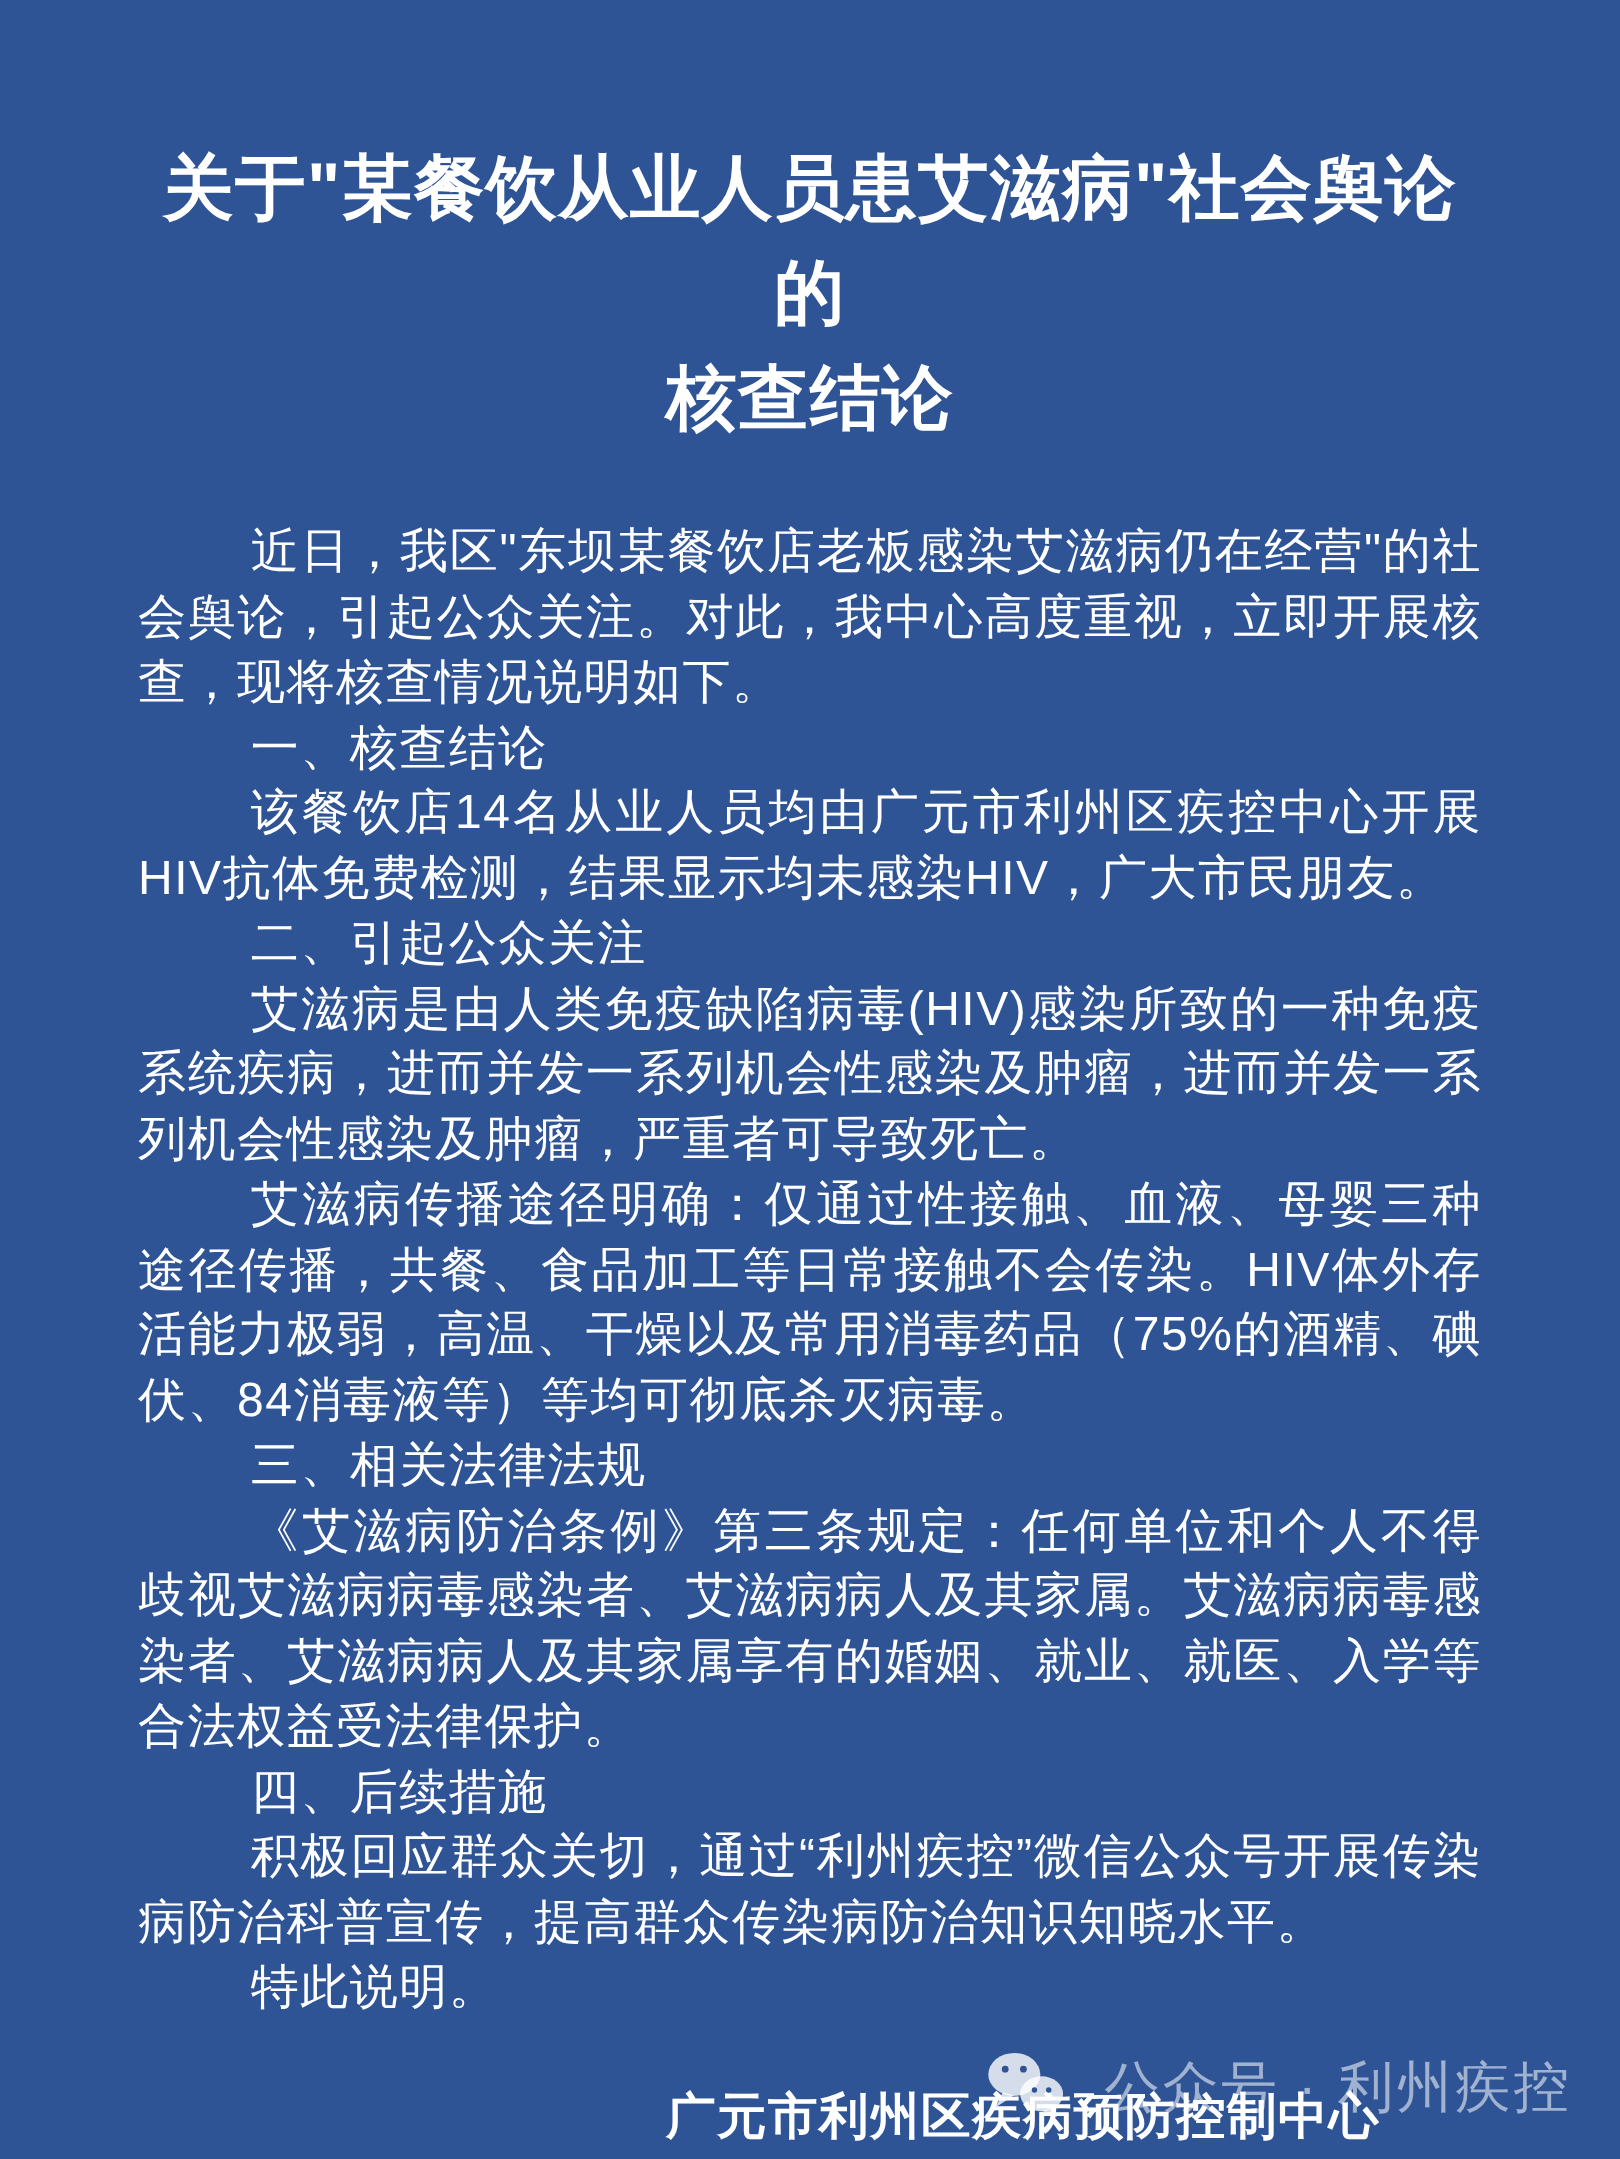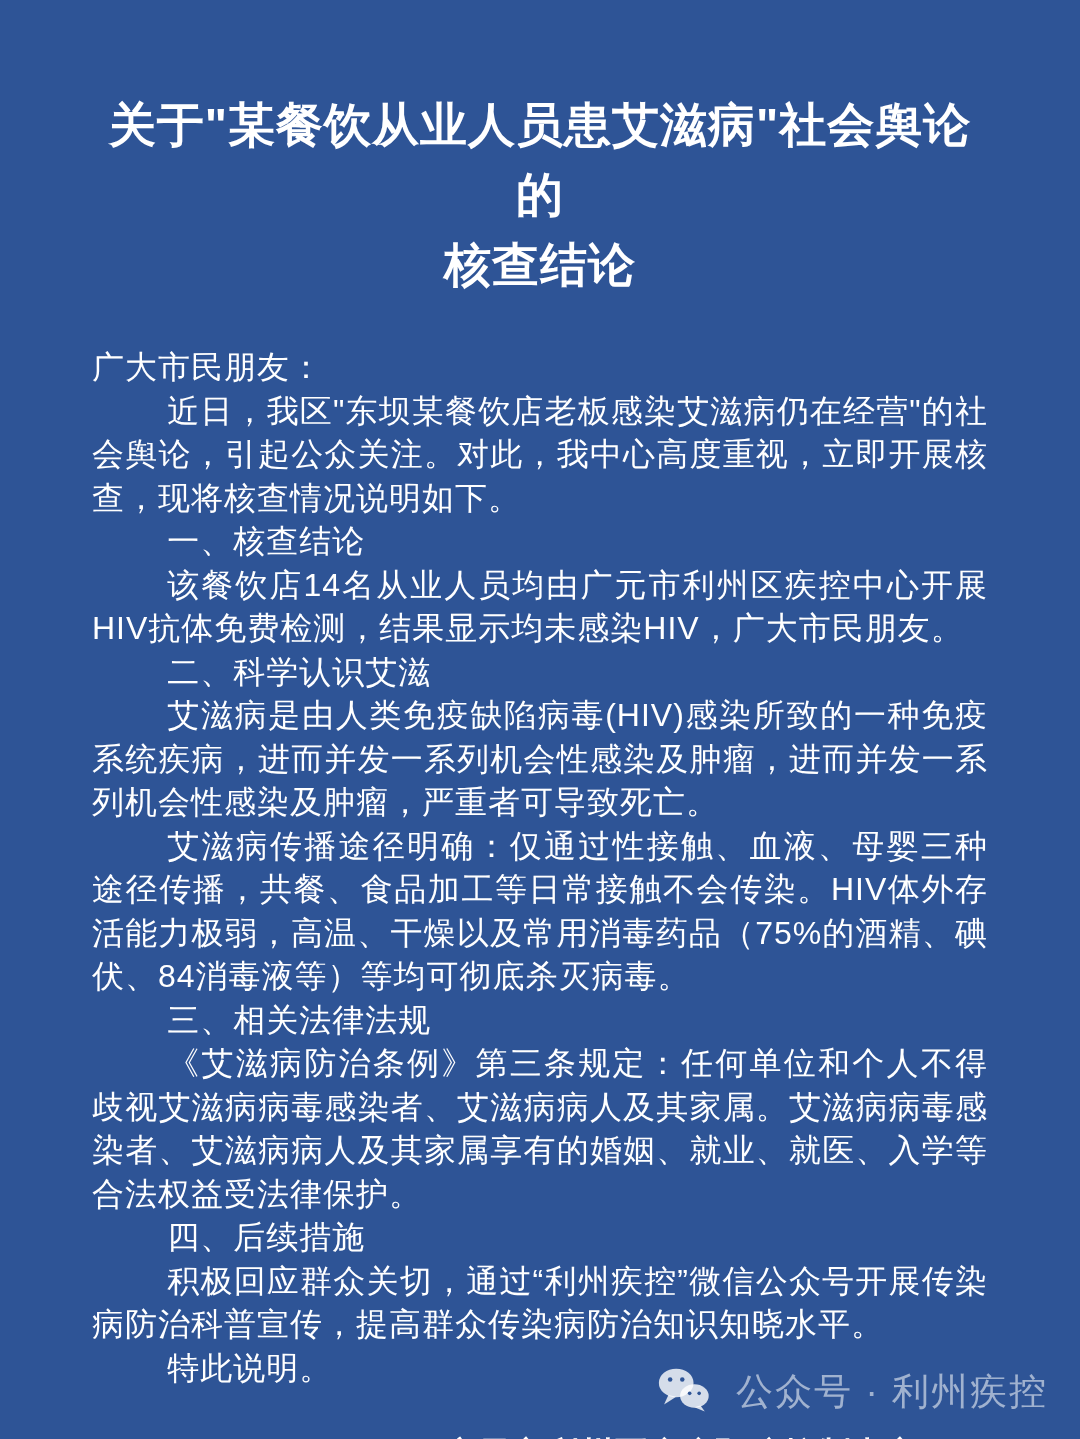--- a/index.html
+++ b/index.html
@@ -79,25 +79,24 @@
 <body>
 
 <div class="page">
 
   <h1 class="title">
     <span class="title-line">关于"某餐饮从业人员患艾滋病"社会舆论的</span>
     <span class="title-line">核查结论</span>
   </h1>
 
   <div class="content">
-    <p class="greeting">广大市民朋友：</p>
     <p class="para">近日，我区"东坝某餐饮店老板感染艾滋病仍在经营"的社会舆论，引起公众关注。对此，我中心高度重视，立即开展核查，现将核查情况说明如下。</p>
     <p class="para heading">一、核查结论</p>
     <p class="para">该餐饮店14名从业人员均由广元市利州区疾控中心开展HIV抗体免费检测，结果显示均未感染HIV，广大市民朋友。</p>
-    <p class="para heading">二、科学认识艾滋</p>
+    <p class="para heading">二、引起公众关注</p>
     <p class="para">艾滋病是由人类免疫缺陷病毒(HIV)感染所致的一种免疫系统疾病，进而并发一系列机会性感染及肿瘤，进而并发一系列机会性感染及肿瘤，严重者可导致死亡。</p>
     <p class="para">艾滋病传播途径明确：仅通过性接触、血液、母婴三种途径传播，共餐、食品加工等日常接触不会传染。HIV体外存活能力极弱，高温、干燥以及常用消毒药品（75%的酒精、碘伏、84消毒液等）等均可彻底杀灭病毒。</p>
     <p class="para heading">三、相关法律法规</p>
     <p class="para">《艾滋病防治条例》第三条规定：任何单位和个人不得歧视艾滋病病毒感染者、艾滋病病人及其家属。艾滋病病毒感染者、艾滋病病人及其家属享有的婚姻、就业、就医、入学等合法权益受法律保护。</p>
     <p class="para heading">四、后续措施</p>
     <p class="para">积极回应群众关切，通过“利州疾控”微信公众号开展传染病防治科普宣传，提高群众传染病防治知识知晓水平。</p>
     <p class="para">特此说明。</p>
   </div>
 
   <div class="signature">

